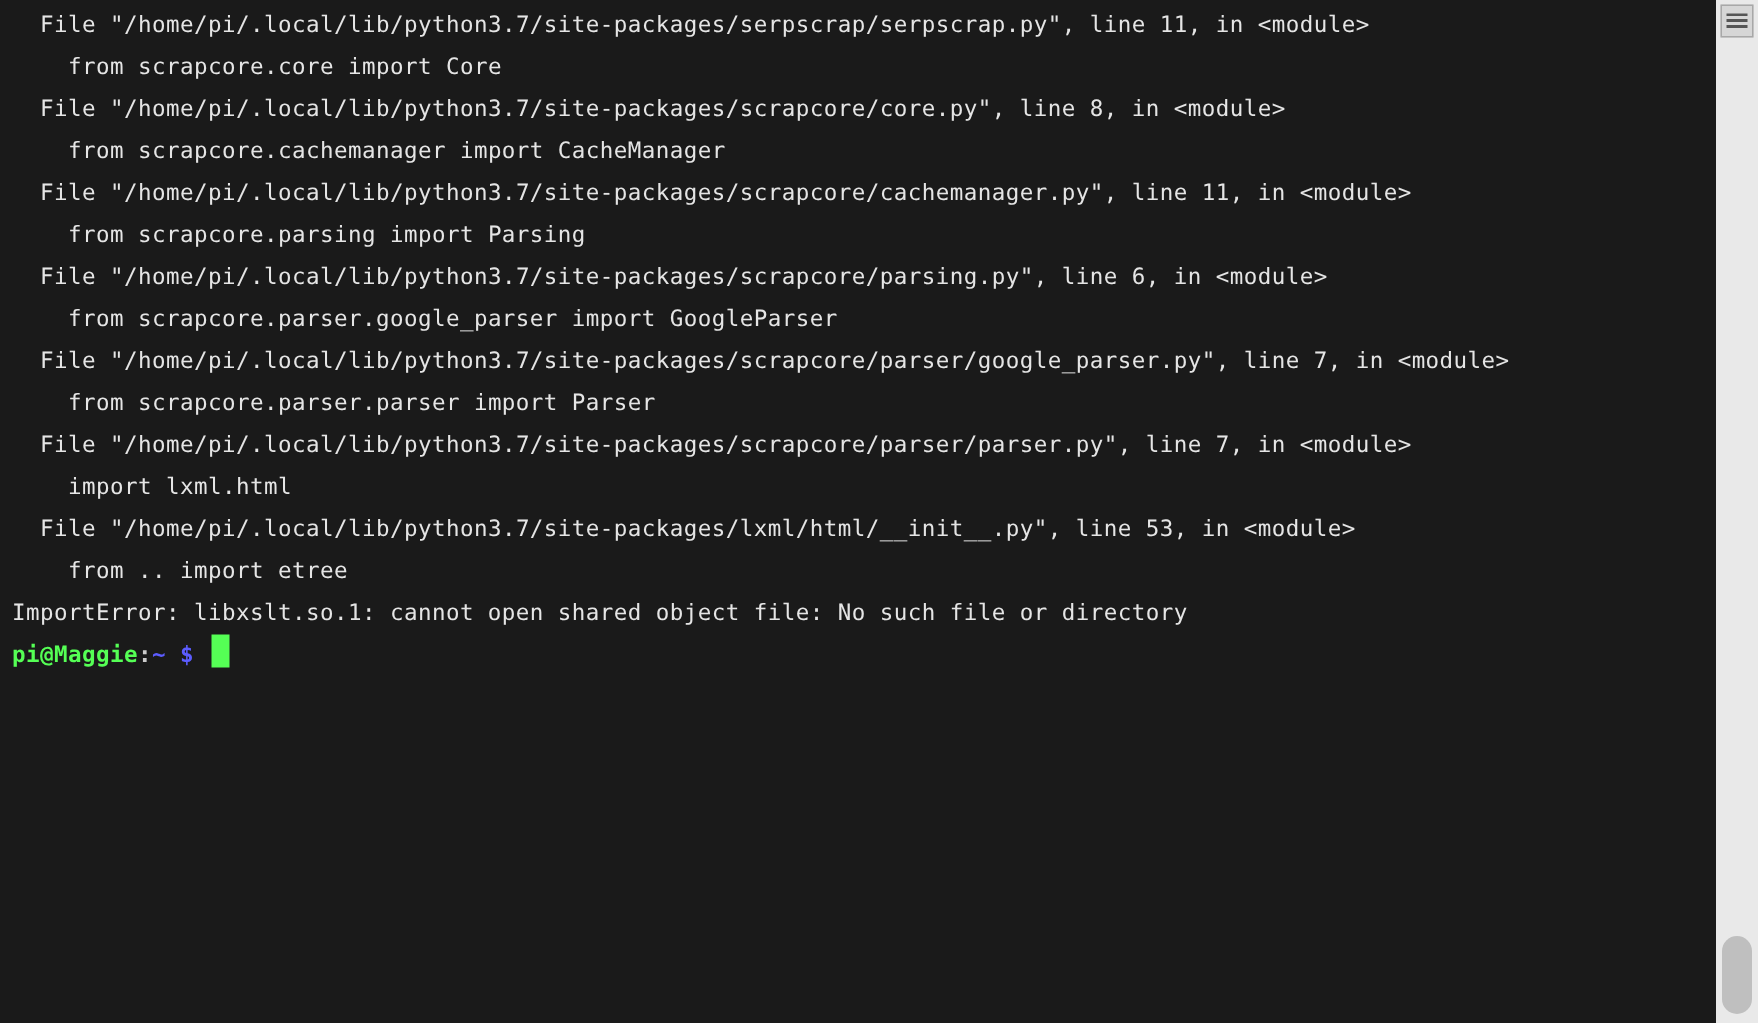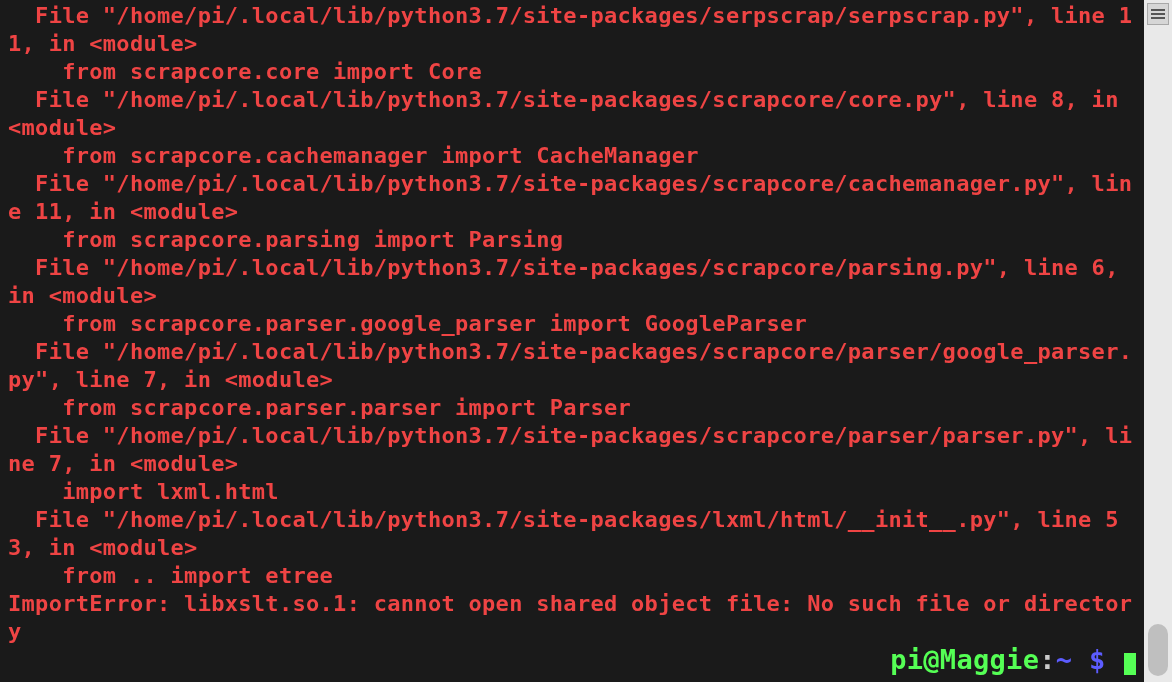--- a/index.html
+++ b/index.html
@@ -12,34 +12,33 @@
   .terminal-area {
     position: absolute;
     left: 0; top: 0;
     width: 1144px;
     height: 682px;
     background: #1a1a1a;
     padding: 2px 8px 8px 8px;
     overflow: hidden;
   }
   .terminal-output {
-    color: #ef4444;
-    font-size: 22px;
+    color: #e5e5e5;
+    font-size: 15px;
     line-height: 28px;
     white-space: pre-wrap;
     word-break: break-all;
-    font-weight: 700;
+    font-weight: 400;
     letter-spacing: 0.3px;
   }
   .prompt-line {
-    font-size: 27px;
+    font-size: 15px;
     line-height: 28px;
     font-weight: bold;
     letter-spacing: 0.3px;
-    text-align: right;
   }
   .prompt-userhost { color: #55ff55; }
   .prompt-sep { color: #cccccc; }
   .prompt-path { color: #5c5cff; font-weight: bold; }
   .prompt-dollar { color: #5c5cff; font-weight: bold; }
   .cursor {
     display: inline-block;
     width: 12px;
     height: 22px;
     background: #55ff55;

